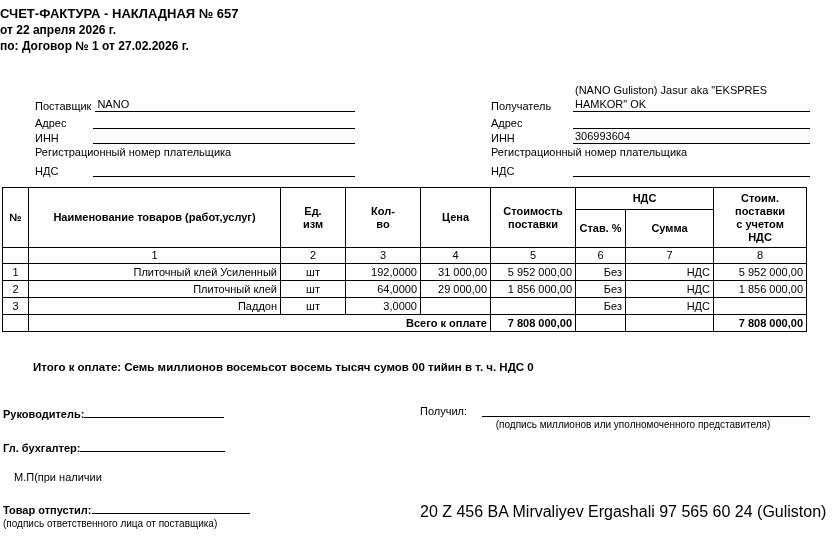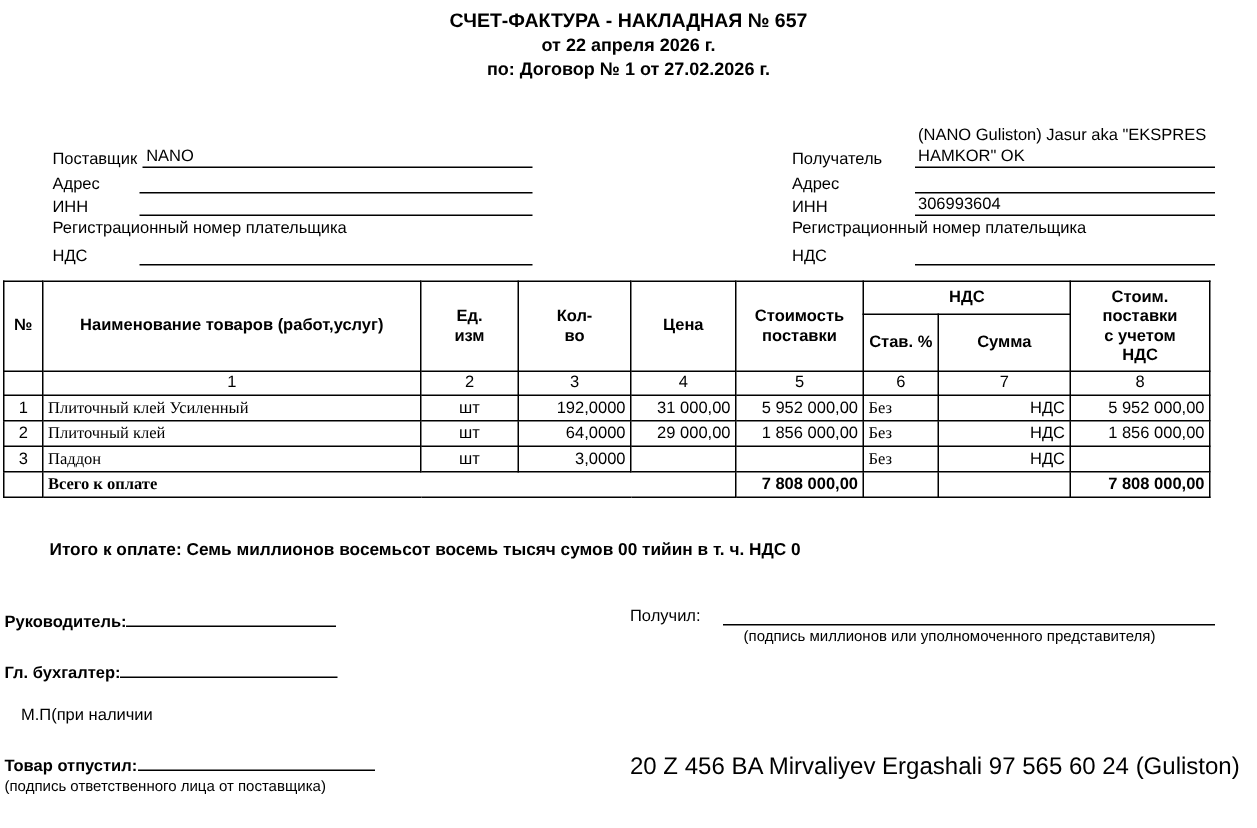--- a/index.html
+++ b/index.html
@@ -1,50 +1,50 @@
 <!DOCTYPE html>
 <html><head>
 <meta charset="utf-8">
 <style>
   * { box-sizing: border-box; }
   html,body { margin:0; padding:0; background:#fff; }
   body { font-family:"Liberation Sans", sans-serif; color:#000; }
   .page { position:relative; width:838px; height:552px; background:#fff; overflow:hidden; }
 
   
-  .doc-header { position:absolute; top:5px; left:0; width:838px; text-align:center; font-weight:bold; }
+  .doc-header { position:absolute; top:5px; left:0; width:838px; font-weight:bold; }
   .doc-header .t1 { font-size:13px; line-height:17px; }
   .doc-header .t2, .doc-header .t3 { font-size:12px; line-height:16px; }
 
   
   .party { position:absolute; top:82px; font-size:11px; }
   .party-left  { left:35px;  width:320px; }
   .party-right { left:491px; width:319px; }
   .frow { display:flex; align-items:flex-end; }
   .flabel { white-space:nowrap; padding-right:4px; }
   .party-left  .flabel { min-width:58px; }
-  .party-right .flabel { min-width:82px;margin-left:37px; }
+  .party-right .flabel { min-width:82px; }
   .fvalue { flex:1; border-bottom:1px solid #000; line-height:13px; padding-left:2px; min-height:13px; }
   .fvalue.two-line { line-height:14px; }
   .r-name   { min-height:30px; }
   .r-addr   { min-height:17px; }
   .r-inn    { min-height:15px; }
   .r-reg    { min-height:15px; align-items:center; }
   .r-vat    { min-height:18px; }
 
   
   table.goods { position:absolute; top:187px; left:2px; width:804px; border-collapse:collapse; table-layout:fixed; font-size:11px; }
   table.goods th, table.goods td { border:1px solid #000; padding:0 3px; overflow:hidden; }
   table.goods th { font-weight:bold; text-align:center; vertical-align:middle; white-space:pre-line; line-height:13px; }
   tr.h1 th { height:22px; }
   tr.h2 th { height:38px; }
   tr.nums td { height:16px; text-align:center; line-height:15px; }
   tr.row td { height:17px; line-height:15px; vertical-align:middle; }
   tr.trow td { height:17px; line-height:15px; font-weight:bold; vertical-align:middle; }
-  .al { text-align:left;font-family:Liberation Serif, serif; }
+  .al { text-align:right; }
   .ac { text-align:center; }
   .ar { text-align:right; }
 
   
   .summary { position:absolute; left:33px; top:361px; font-size:11.5px; font-weight:bold; }
 
   
   .sig { position:absolute; font-size:11px; }
   .sig .lbl-b { font-weight:bold; }
   .sline { display:inline-block; border-bottom:1px solid #000; height:12px; vertical-align:baseline; }

